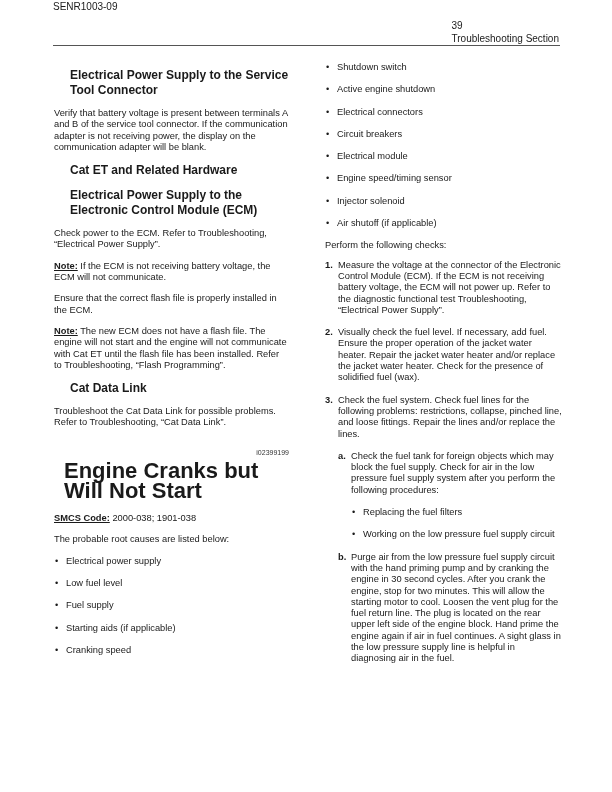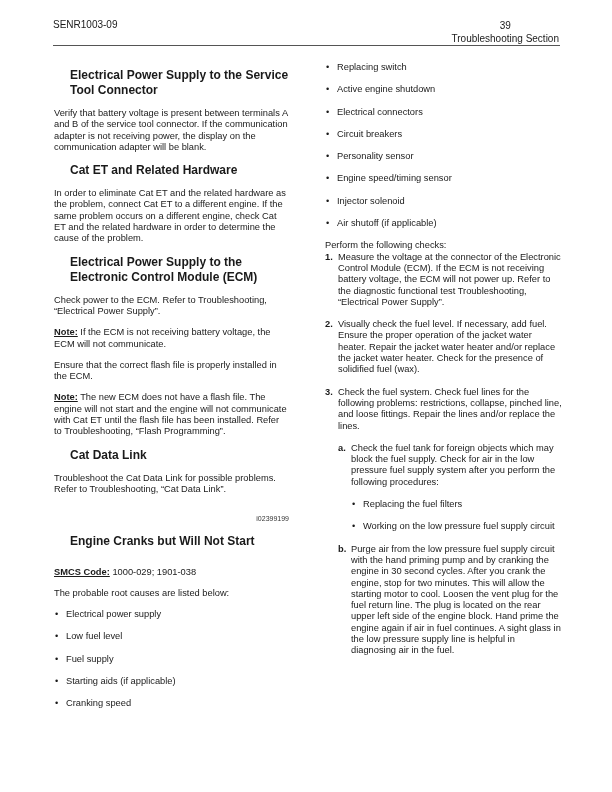--- a/index.html
+++ b/index.html
@@ -1,27 +1,27 @@
 <!DOCTYPE html>
 <html><head>
   <meta charset="utf-8">
   <style>
     html, body { margin: 0; padding: 0; background: #ffffff; }
     body {
       width: 612px; height: 792px; position: relative; overflow: hidden;
       font-family: "Liberation Sans", sans-serif; color: #1a1a1a;
     }
-    .hdr-left { position: absolute; left: 53px; top: 19px; font-size: 10px; }
-    .hdr-right { position: absolute; right: 53px; top: 19px; font-size: 10px; text-align: center; line-height: 13px; }
+    .hdr-left { position: absolute; left: 53px; top: 1px; font-size: 10px; }
+    .hdr-right { position: absolute; right: 53px; top: 19px; font-size: 10px; text-align: left; line-height: 13px; }
     .hdr-rule { position: absolute; left: 53px; right: 52px; top: 45px; height: 0; border-top: 1px solid #555; }
     .col { position: absolute; top: 62px; width: 235px; font-size: 9.3px; line-height: 11.3px; }
     .col.left { left: 54px; }
     .col.right { left: 325px; width: 237px; }
     h3 { font-size: 12px; font-weight: bold; margin: 6px 0 10px 16px; line-height: 15px; }
-    h2 { font-size: 12px; font-weight: bold; margin: 2px 0 12px 16px; line-height: 27px; }
+    h2 { font-size: 22px; font-weight: bold; margin: 2px 0 12px 10px; line-height: 20px; }
     p { margin: 0 0 10px 0; }
     .bold { font-weight: bold; text-decoration: underline; }
     .docid { text-align: right; font-size: 7px; margin: 0 0 3px 0; color: #333; }
     ul.bul { list-style: none; margin: 0; padding: 0; }
     ul.bul li { position: relative; padding-left: 12px; margin-bottom: 11px; }
     ul.bul li::before { content: "•"; position: absolute; left: 1px; top: 0; }
     ol.steps { list-style: none; margin: 0; padding: 0; }
     ol.steps > li { position: relative; padding-left: 13px; margin-bottom: 11px; }
     .num { position: absolute; left: 0; top: 0; font-weight: bold; }
     ol.sub { list-style: none; margin: 11px 0 0 0; padding: 0; }
@@ -36,57 +36,56 @@
   <div>39</div>
   <div>Troubleshooting  Section</div>
 </div>
 <div class="hdr-rule"></div>
 
 <div class="col left">
   <h3>Electrical Power Supply to the Service Tool Connector</h3>
   <p>Verify that battery voltage is present between terminals A and B of the service tool connector. If the communication adapter is not receiving power, the display on the communication adapter will be blank.</p>
 
   <h3>Cat ET and Related Hardware</h3>
-  <p>In order to eliminate Cat ET and the related hardware as the problem, connect Cat ET to a different engine. If the same problem occurs on a different engine, check Cat ET and the related hardware in order to determine the cause of the problem.</p>
 
   <h3>Electrical Power Supply to the Electronic Control Module (ECM)</h3>
   <p>Check power to the ECM. Refer to Troubleshooting, “Electrical Power Supply”.</p>
   <p><span class="bold">Note:</span><span> If the ECM is not receiving battery voltage, the ECM will not communicate.</span></p>
 
   <p>Ensure that the correct flash file is properly installed in the ECM.</p>
   <p><span class="bold">Note:</span><span> The new ECM does not have a flash file. The engine will not start and the engine will not communicate with Cat ET until the flash file has been installed. Refer to Troubleshooting, “Flash Programming”.</span></p>
 
   <h3>Cat Data Link</h3>
   <p style="margin-bottom:18px;">Troubleshoot the Cat Data Link for possible problems. Refer to Troubleshooting, “Cat Data Link”.</p>
 
   <div class="docid">i02399199</div>
   <h2>Engine Cranks but Will Not Start</h2>
-  <p><span class="bold">SMCS Code:</span><span> 1000-029; 1901-038</span></p>
+  <p><span class="bold">SMCS Code:</span><span> 2000-038; 1901-038</span></p>
   <p>The probable root causes are listed below:</p>
   <ul class="bul">
     <li>Electrical power supply</li>
     <li>Low fuel level</li>
     <li>Fuel supply</li>
     <li>Starting aids (if applicable)</li>
     <li>Cranking speed</li>
   </ul>
 </div>
 
 <div class="col right">
   <ul class="bul">
-    <li>Replacing switch</li>
+    <li>Shutdown switch</li>
     <li>Active engine shutdown</li>
     <li>Electrical connectors</li>
     <li>Circuit breakers</li>
-    <li>Personality sensor</li>
+    <li>Electrical module</li>
     <li>Engine speed/timing sensor</li>
     <li>Injector solenoid</li>
     <li>Air shutoff (if applicable)</li>
   </ul>
-  <p style="margin-bottom:0;">Perform the following checks:</p>
+  <p style="margin-bottom:8px;">Perform the following checks:</p>
 
   <ol class="steps">
     <li>
       <span class="num">1.</span>
       <span>Measure the voltage at the connector of the Electronic Control Module (ECM). If the ECM is not receiving battery voltage, the ECM will not power up. Refer to the diagnostic functional test Troubleshooting, “Electrical Power Supply”.</span>
     </li>
     <li>
       <span class="num">2.</span>
       <span>Visually check the fuel level. If necessary, add fuel. Ensure the proper operation of the jacket water heater. Repair the jacket water heater and/or replace the jacket water heater. Check for the presence of solidified fuel (wax).</span>
     </li>

